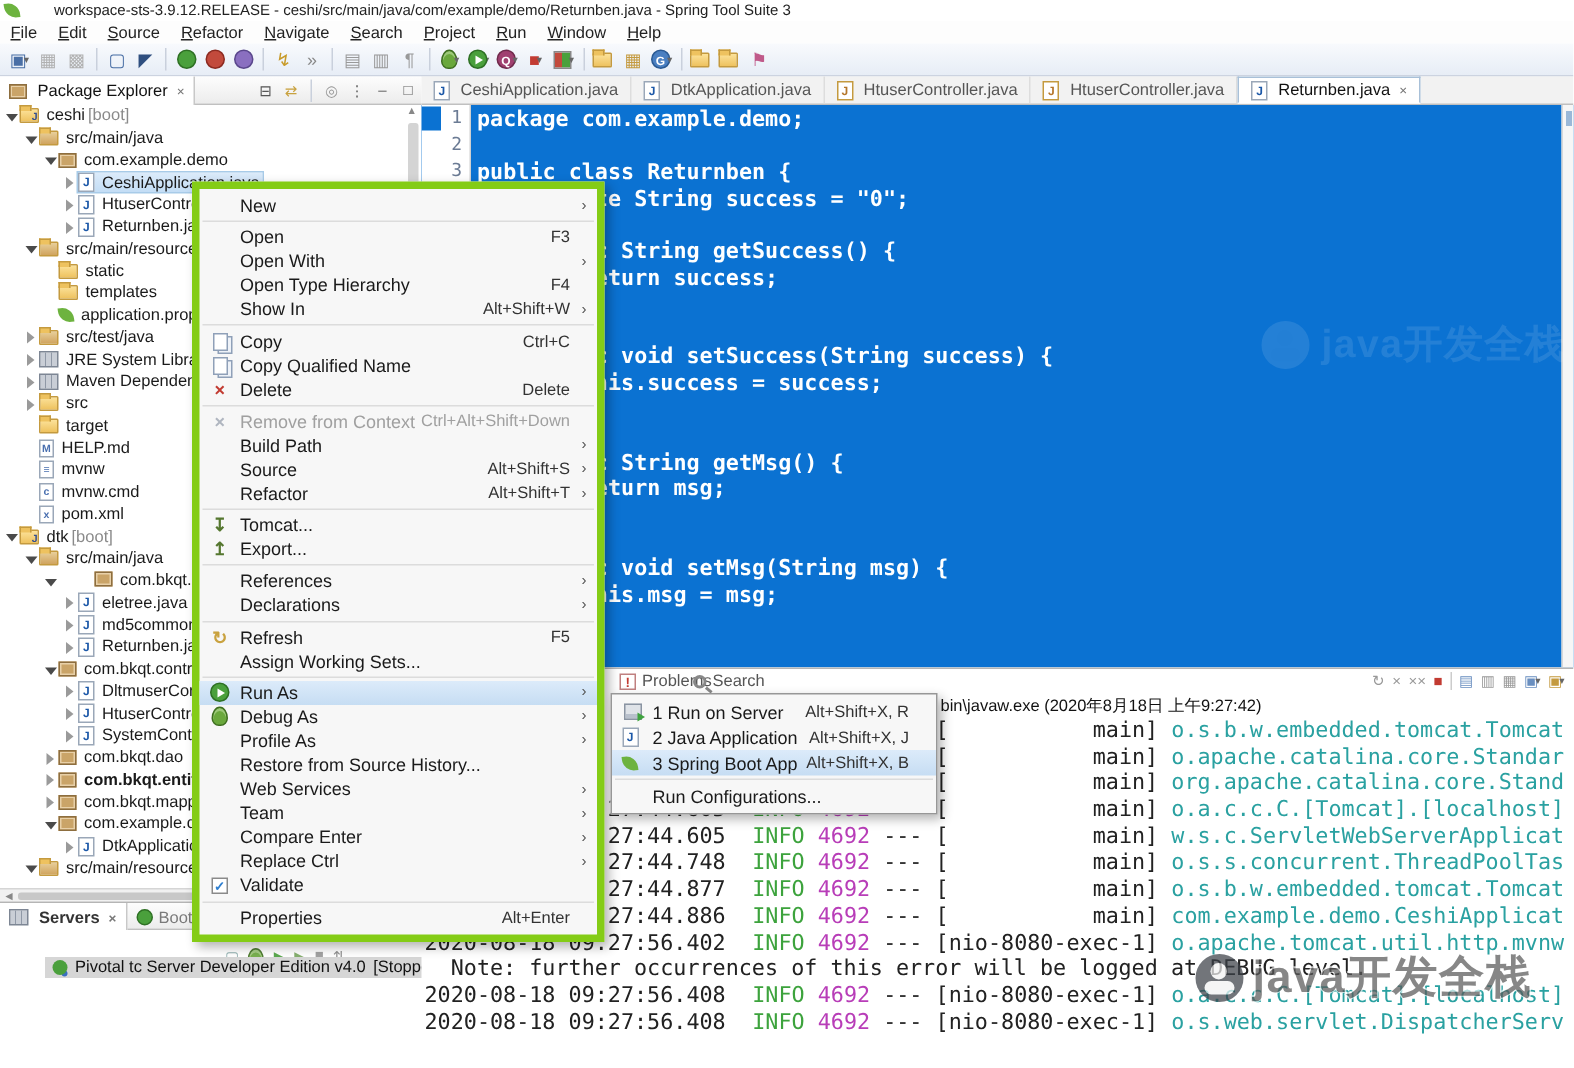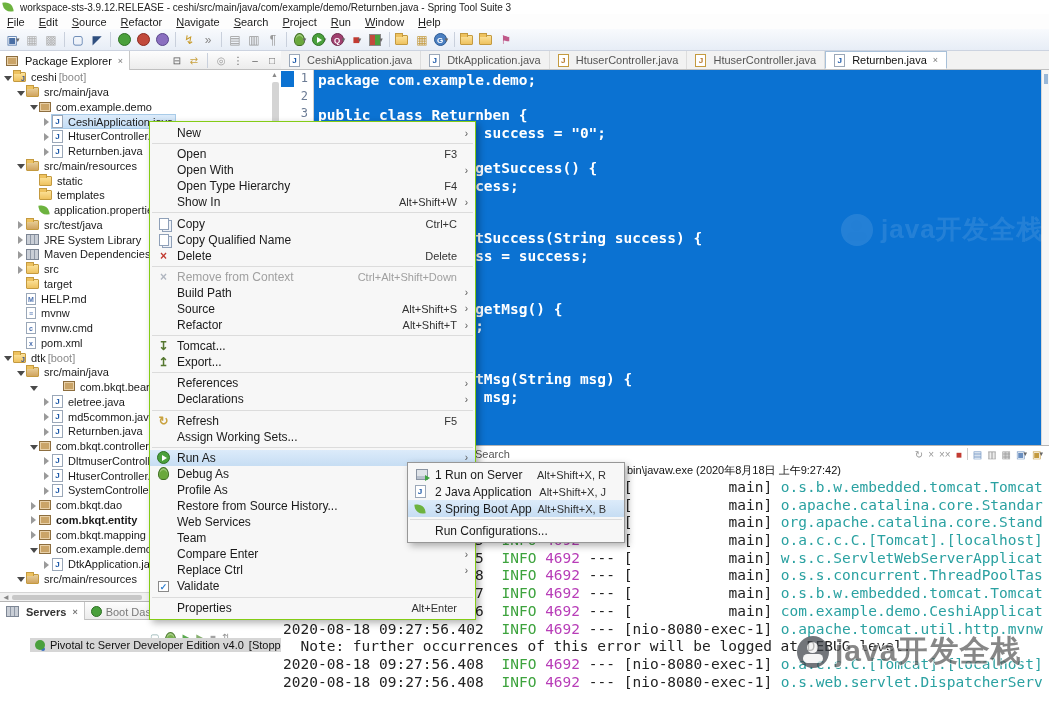--- a/index.html
+++ b/index.html
@@ -1,19 +1,19 @@
 <!DOCTYPE html>
 <html><head>
 <meta charset="utf-8">
 <style>
   *{margin:0;padding:0;box-sizing:border-box}
   html,body{width:1049px;height:712px;overflow:hidden;font-family:"Liberation Sans",sans-serif;background:#fff;position:relative}
   .abs{position:absolute}
   
-  #titlebar{left:0;top:0;width:1049px;height:14px;background:#fff;display:flex;align-items:center;gap:4px;padding-left:3px;font-size:10px;color:#222;white-space:nowrap}
+  #titlebar{left:0;top:0;width:1049px;height:14px;background:#fff;display:flex;align-items:center;gap:20px;padding-left:3px;font-size:10px;color:#222;white-space:nowrap}
   #menubar{left:0;top:14px;width:1049px;height:15px;background:#fdfdfd;display:flex;align-items:center;font-size:11px;color:#222}
   .mb{padding:0 7px;cursor:default}
   #toolbar{left:0;top:29px;width:1049px;height:22px;background:linear-gradient(#f8fafd,#e7edf6);border-bottom:1px solid #ccd3e0;display:flex;align-items:center;padding-left:4px;gap:1px}
   .tbi{width:18px;height:18px;display:inline-flex;align-items:center;justify-content:center;font-size:12px}
   .tbsep{width:1px;height:15px;background:#c9d0dc;margin:0 3px}
   .tb-caret{font-size:7px;color:#666;margin-left:-2px}
   
   .g-circ{width:13px;height:13px;border-radius:50%;display:inline-block;text-align:center;font:bold 8px/13px "Liberation Sans",sans-serif;color:#fff}
   .g-green{background:#4aa03c;border:1px solid #2e7024}
   .g-red{background:#c24a3c;border:1px solid #8c2a20}
@@ -94,21 +94,21 @@
   .ct{display:inline-block;width:201px}
   .clv{color:#3da33d}.cpid{color:#b83db8}.clg{color:#2aa1a1}.cthr{color:#222}
   
   .wm-logo{width:32px;height:32px;border-radius:50%;background:#3c4148;position:relative;flex:0 0 32px}
   .wm-logo::before{content:"";position:absolute;left:10px;top:6px;width:11px;height:11px;border-radius:50%;background:#f2f2f2}
   .wm-logo::after{content:"";position:absolute;left:6px;top:18px;width:20px;height:9px;border-radius:5px;background:#f2f2f2}
   #wm-bottom{position:absolute;left:516px;top:185px;display:flex;align-items:center;gap:6px;opacity:.72}
   #wm-bottom .wm-text{font:bold 30px "Liberation Sans",sans-serif;color:#5a5a5a;letter-spacing:1px;
     text-shadow:0 1px 0 rgba(255,255,255,.9),0 -1px 0 rgba(255,255,255,.9),1px 0 0 rgba(255,255,255,.9),-1px 0 0 rgba(255,255,255,.9)}
   
-  #ctx{left:149px;top:121px;width:327px;background:#f7f7f7;border:1px solid #84cc16;box-shadow:3px 3px 7px rgba(0,0,0,.3);padding:3px 0;z-index:50;font-size:12px}
+  #ctx{left:128px;top:121px;width:275px;background:#f7f7f7;border:5px solid #84cc16;box-shadow:3px 3px 7px rgba(0,0,0,.3);padding:3px 0;z-index:50;font-size:12px}
   .mi{height:16.1px;display:flex;align-items:center;position:relative;padding-left:27px;color:#1a1a1a;white-space:nowrap}
   .mi .ic{position:absolute;left:5px;width:17px;display:flex;justify-content:center;align-items:center}
   .mi .sc{position:absolute;right:18px;font-size:11px;color:#333}
   .mi .sub{position:absolute;right:7px;font-size:10px;color:#555}
   .mi.hl{background:linear-gradient(#dcebfa,#c6ddf3)}
   .mi.dis,.mi.dis .sc{color:#a0a0a0}
   .msep{height:1px;background:#dcdcdc;margin:2px 2px}
   #runas{left:407px;top:462px;width:218px;background:#f7f7f7;border:1px solid #979797;box-shadow:3px 3px 7px rgba(0,0,0,.3);padding:3px 0;z-index:51;font-size:12px}
   #runas .mi{height:17px}
   .mi-copy{width:10px;height:12px;background:#fff;border:1px solid #8fa0b8;box-shadow:3px 2px 0 -1px #eef2f8,3px 2px 0 0 #8fa0b8}

